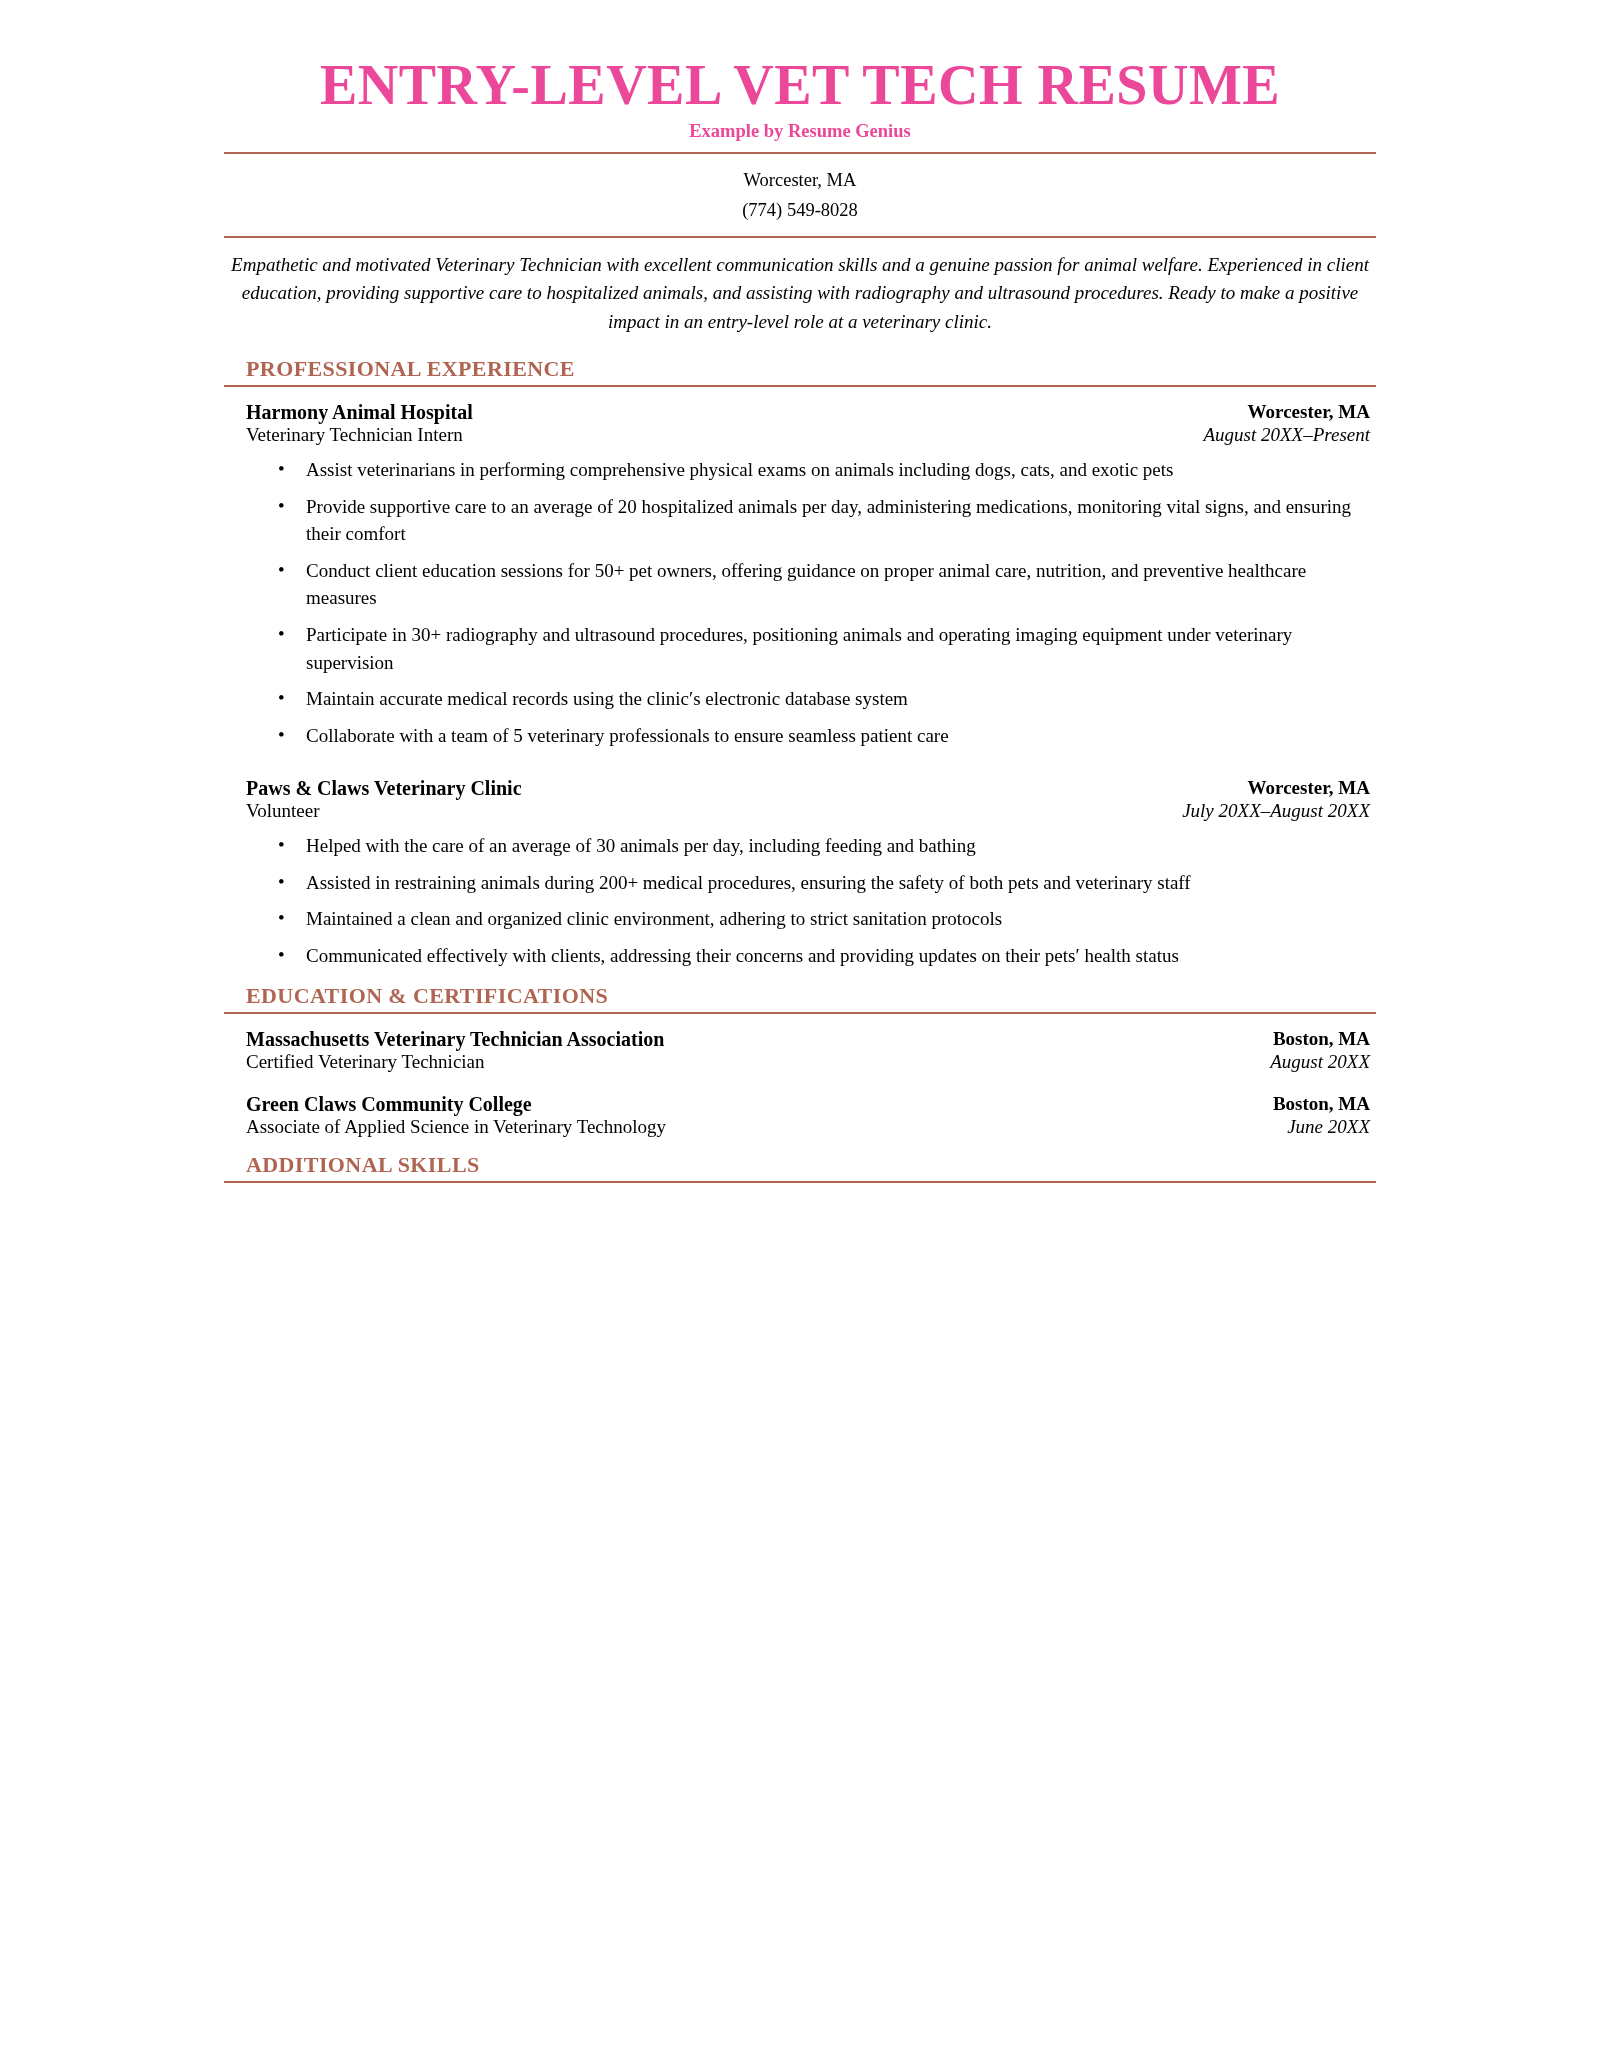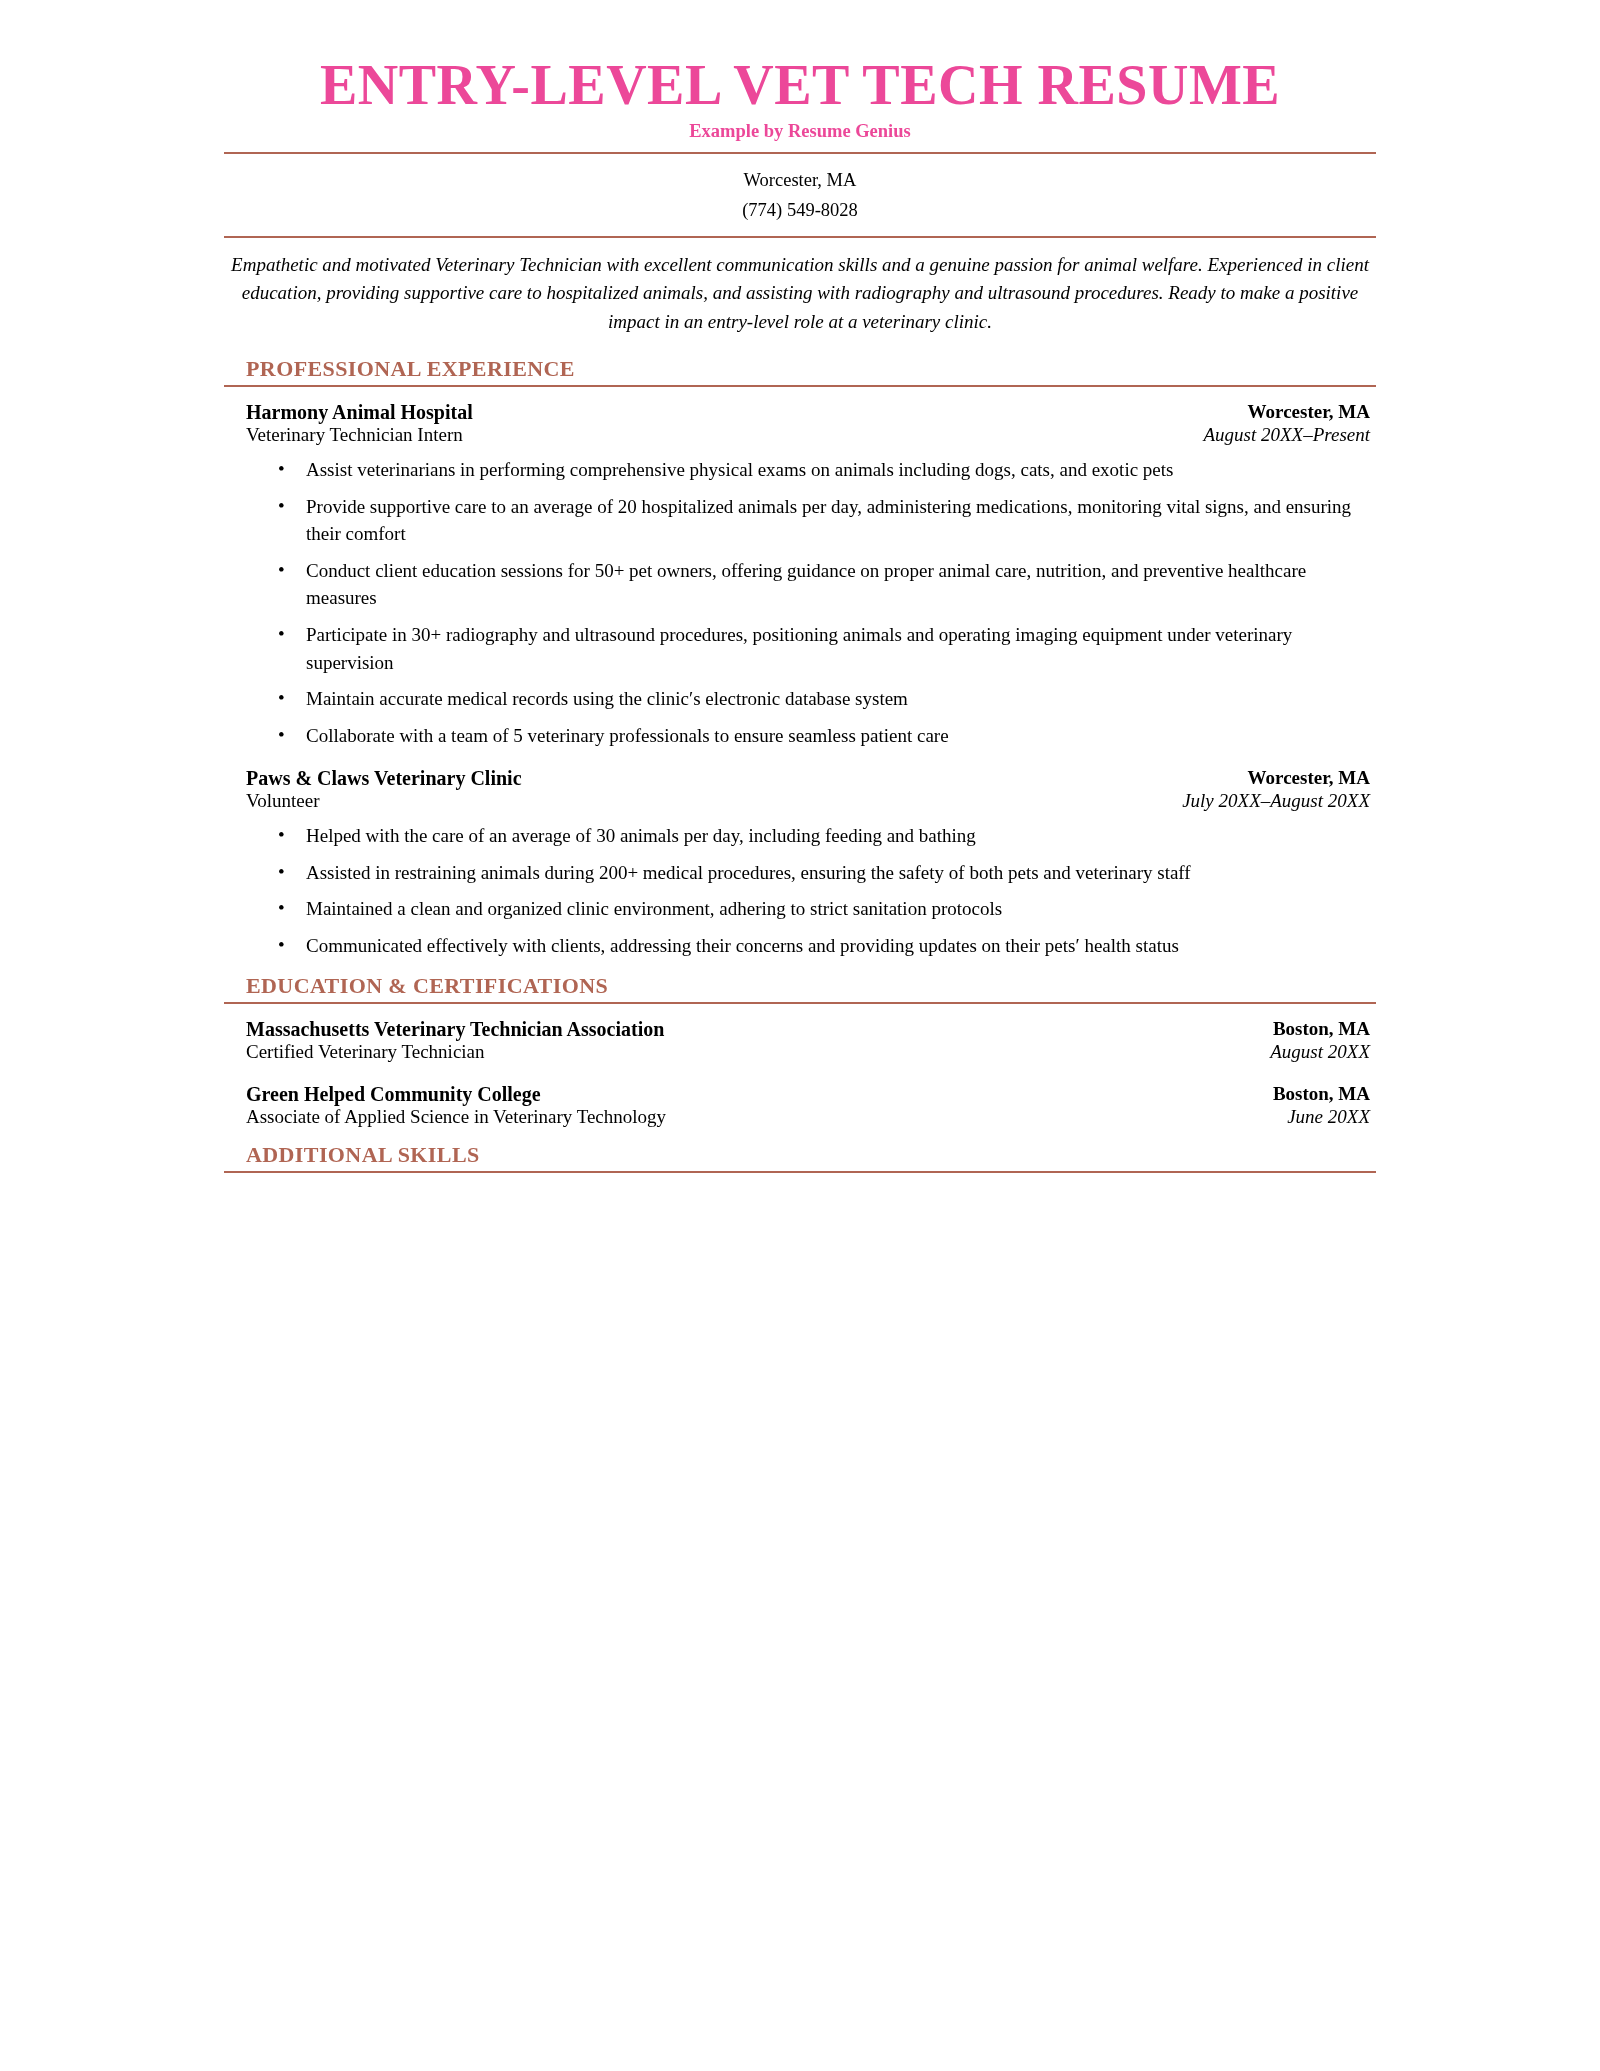--- a/index.html
+++ b/index.html
@@ -73,21 +73,21 @@
     margin: 0 0 3px 0;
   }
   .section-rule {
     border: 0;
     border-top: 2px solid #b06553;
     margin: 0 0 14px 0;
   }
 
   
   .entry { margin-bottom: 6px; padding-left: 22px; padding-right: 6px; }
-  .entry + .entry { margin-top: 18px; }
+  .entry + .entry { margin-top: 28px; }
   .entry-row {
     display: flex;
     justify-content: space-between;
     align-items: flex-start;
     gap: 20px;
   }
   .entry-org {
     font-size: 20px;
     font-weight: 700;
   }
@@ -202,21 +202,21 @@
         <span class="entry-loc">Boston, MA</span>
       </div>
       <div class="entry-row">
         <span class="entry-role">Certified Veterinary Technician</span>
         <span class="entry-dates">August 20XX</span>
       </div>
     </div>
 
     <div class="entry edu-entry">
       <div class="entry-row">
-        <span class="entry-org">Green Helped Community College</span>
+        <span class="entry-org">Green Claws Community College</span>
         <span class="entry-loc">Boston, MA</span>
       </div>
       <div class="entry-row">
         <span class="entry-role">Associate of Applied Science in Veterinary Technology</span>
         <span class="entry-dates">June 20XX</span>
       </div>
     </div>
   </div>
 
   <div class="section">

